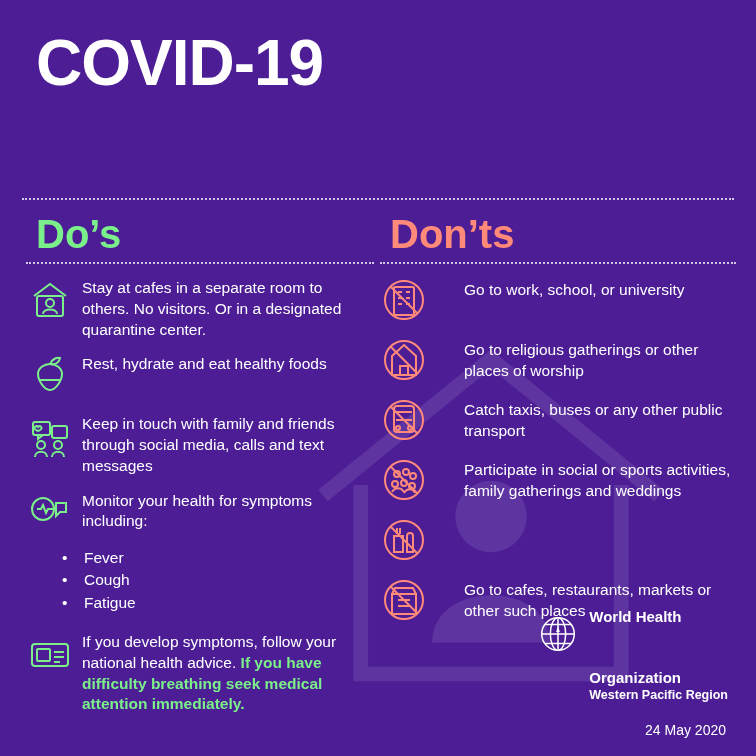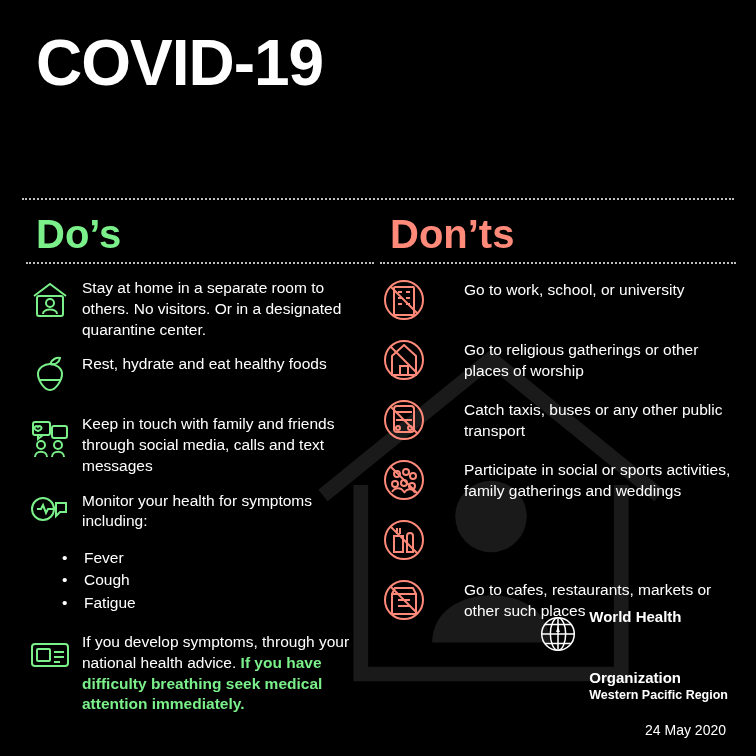--- a/index.html
+++ b/index.html
@@ -5,21 +5,21 @@
   * { box-sizing: border-box; margin: 0; padding: 0; }
   html, body {
     width: 756px; height: 756px;
     font-family: "Liberation Sans", sans-serif;
     background: #0a7bd4;
     overflow: hidden;
   }
   #poster {
     position: relative;
     width: 756px; height: 756px;
-    background: #000000;
+    background: #4c1d95;
     color: #ffffff;
     text-decoration: underline;
   }
 
   
   .watermark {
     position: absolute;
     right: 55px;
     bottom: 40px;
     width: 420px;
@@ -167,21 +167,21 @@
 
     <div class="items">
 
       <div class="item">
         <svg class="ico" viewBox="0 0 48 48" fill="none" stroke="#7bf08a" stroke-width="2">
           <path d="M8 20 L24 8 L40 20"></path>
           <rect x="11" y="20" width="26" height="20" rx="2"></rect>
           <circle cx="24" cy="27" r="4"></circle>
           <path d="M17 38 c0-6 14-6 14 0"></path>
         </svg>
-        <div class="txt">Stay at home in a separate room to others. No visitors. Or in a designated quarantine center.</div>
+        <div class="txt">Stay at cafes in a separate room to others. No visitors. Or in a designated quarantine center.</div>
       </div>
 
       <div class="item">
         <svg class="ico" viewBox="0 0 48 48" fill="none" stroke="#7bf08a" stroke-width="2">
           <path d="M12 22 c0-6 6-10 12-10 s12 4 12 10 -6 16-12 16 -12-10-12-16z"></path>
           <path d="M24 12 c2-5 7-7 10-6 -1 5-5 7-10 6z"></path>
           <path d="M13 28 h22"></path>
         </svg>
         <div class="txt">Rest, hydrate and eat healthy foods</div>
       </div>
@@ -216,21 +216,21 @@
         </ul>
       </div>
 
       <div class="item" style="margin-top:14px;">
         <svg class="ico" viewBox="0 0 48 48" fill="none" stroke="#7bf08a" stroke-width="2">
           <rect x="6" y="14" width="36" height="22" rx="3"></rect>
           <rect x="11" y="19" width="13" height="12" rx="1"></rect>
           <path d="M28 22 h10 M28 27 h10 M28 32 h6"></path>
         </svg>
         <div class="txt">
-          <span>If you develop symptoms, through your national health advice.</span>
+          <span>If you develop symptoms, follow your national health advice.</span>
           <span class="highlight">If you have difficulty breathing seek medical attention immediately.</span>
         </div>
       </div>
 
     </div>
   </div>
 
   <div class="col" id="col-donts">
     <div class="col-heading" id="heading-donts">Don’ts</div>
     <div class="col-rule"></div>

